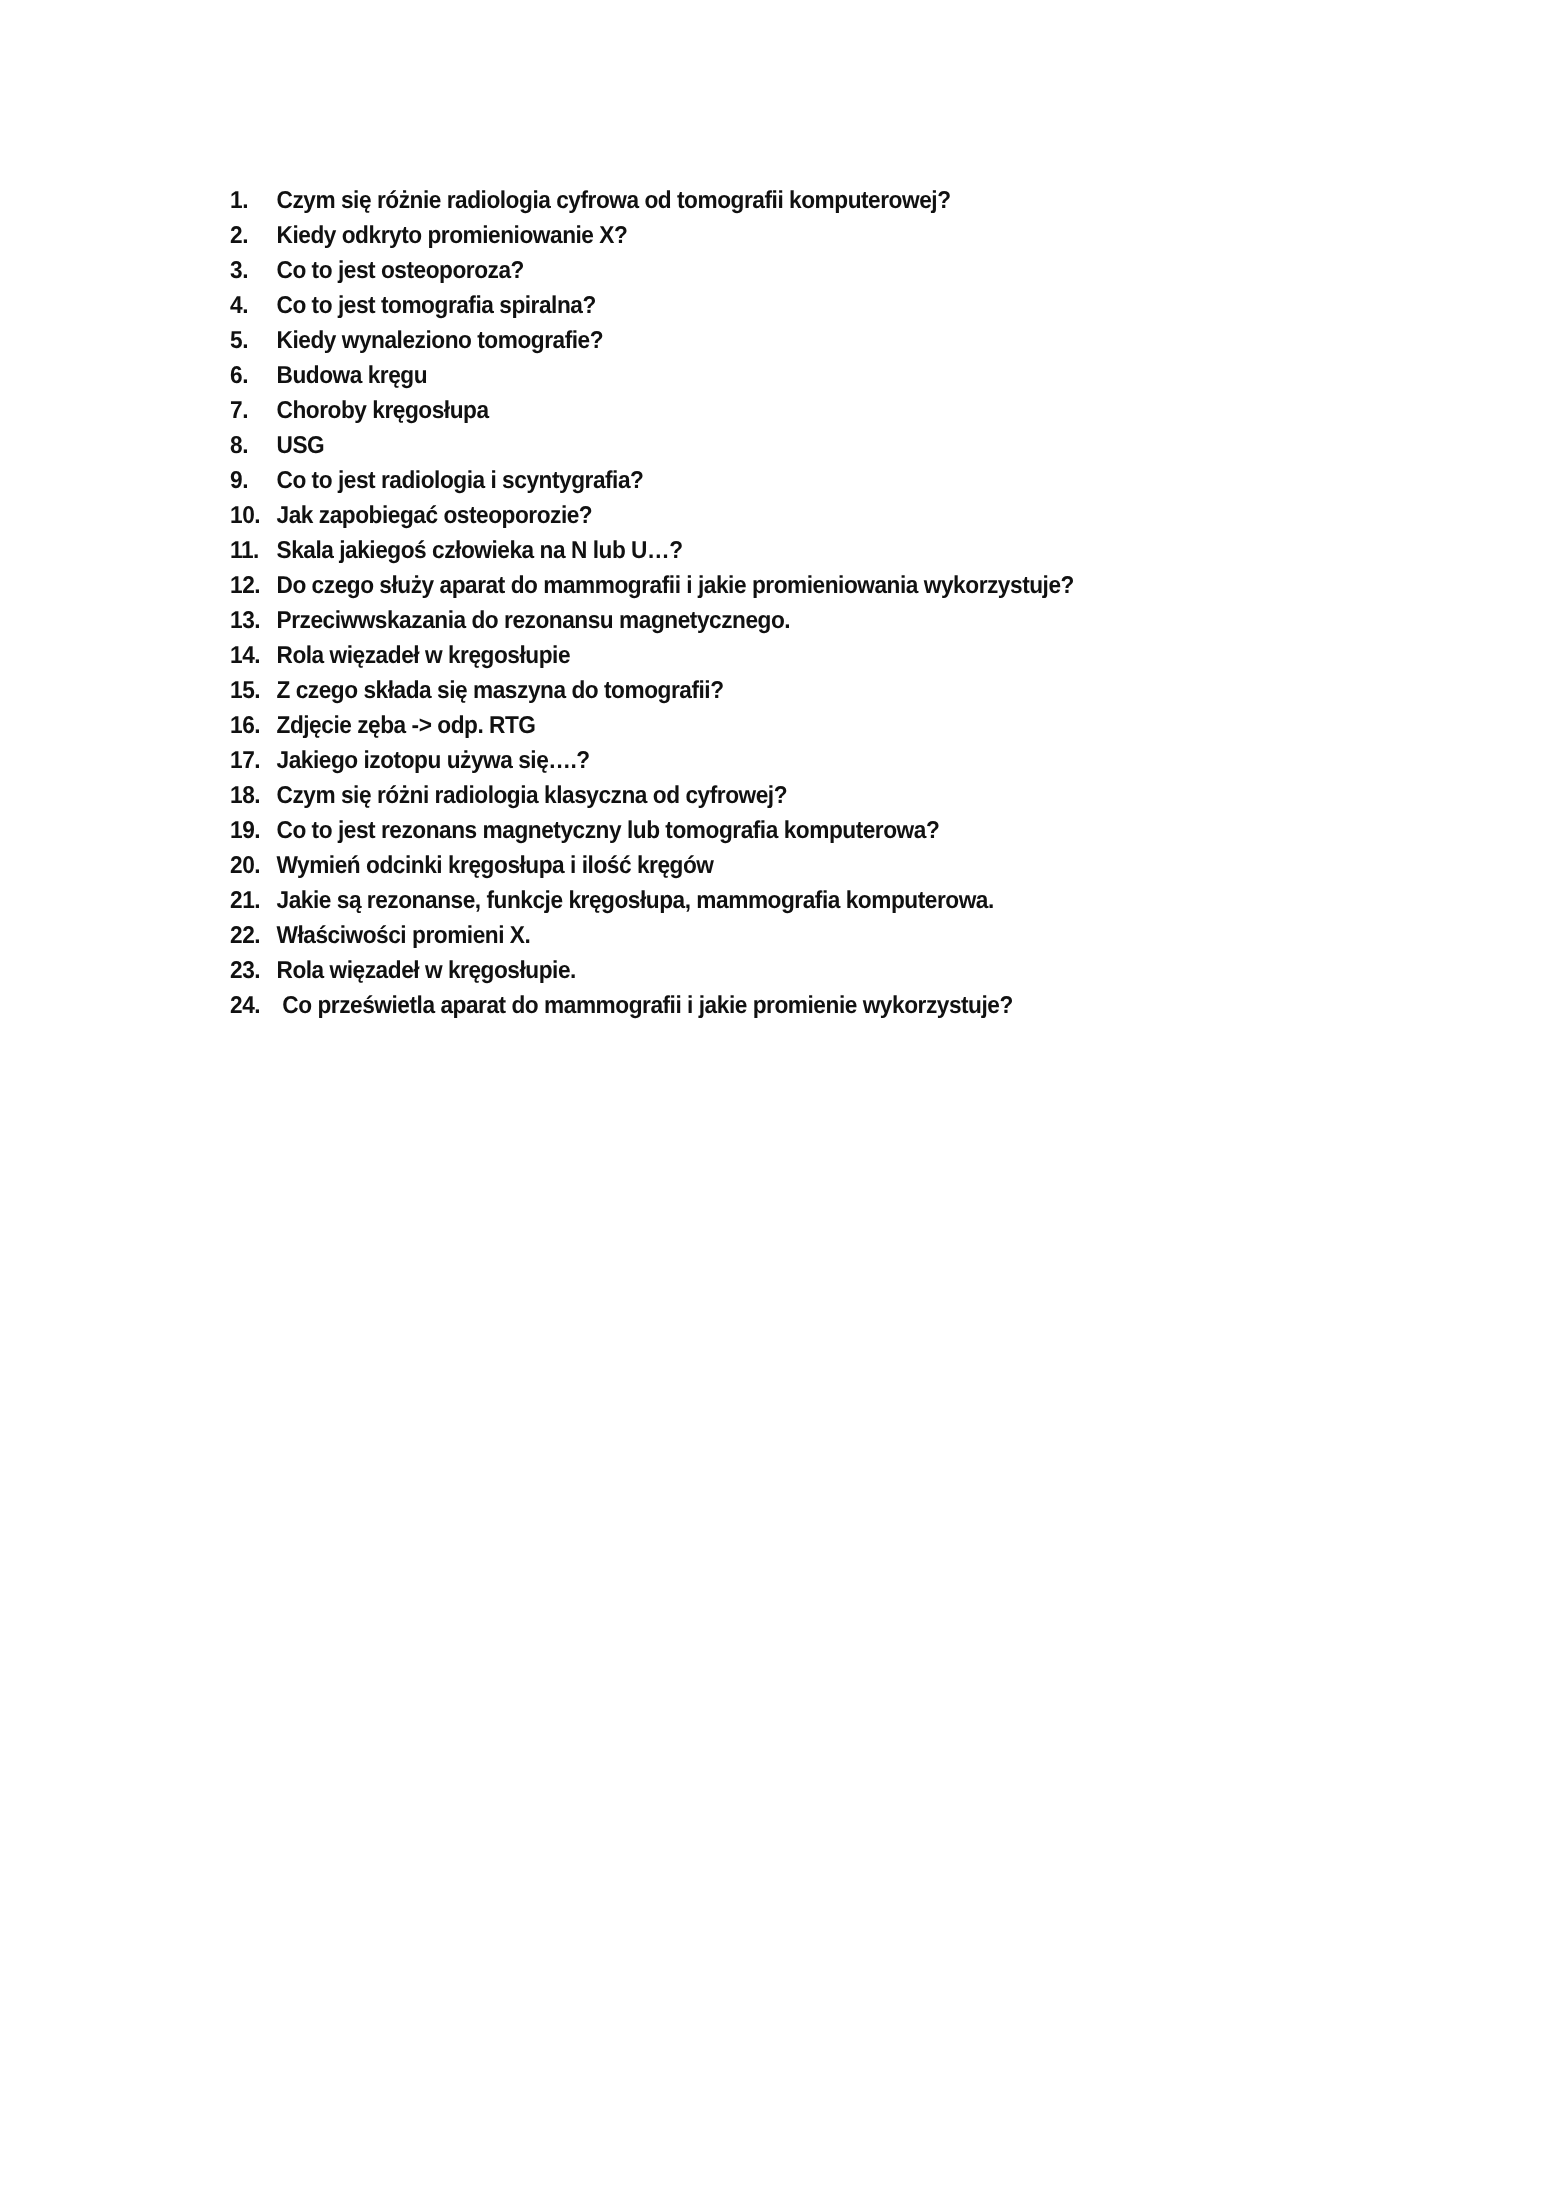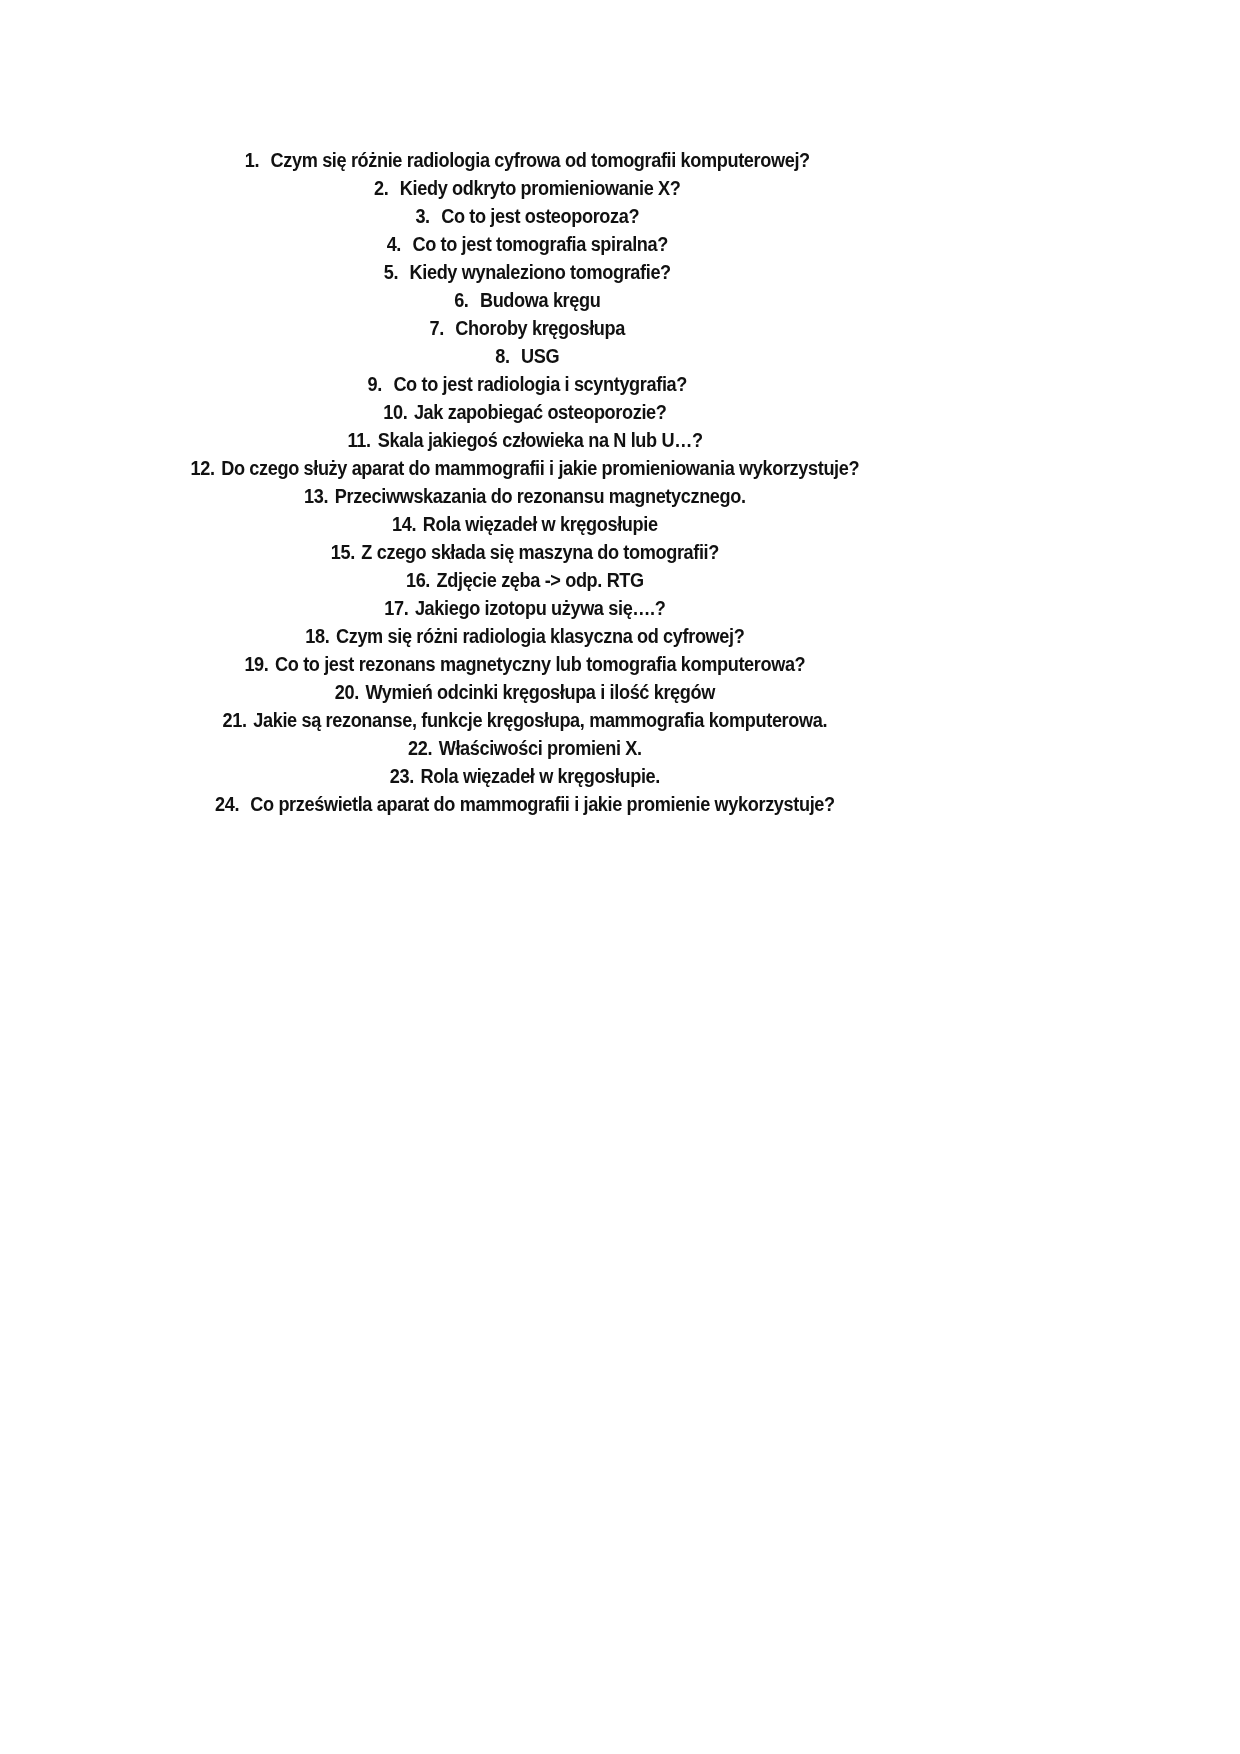--- a/index.html
+++ b/index.html
@@ -1,18 +1,18 @@
 <!DOCTYPE html>
 <html><head>
   <meta charset="utf-8">
   <style>
     html, body { margin: 0; padding: 0; background: #ffffff; }
     body { width: 1240px; height: 1754px; position: relative; overflow: hidden; }
     .page { position: absolute; left: 0; top: 0; width: 1240px; height: 1754px; background: #ffffff; }
-    .qlist { position: absolute; left: 184px; top: 146px; margin: 0; padding: 0; list-style: none; text-align: center; }
+    .qlist { position: absolute; left: 184px; top: 146px; margin: 0; padding: 0; list-style: none; }
     .qitem {
       height: 28px; line-height: 28px; white-space: nowrap;
       font-family: "Liberation Sans", sans-serif; font-size: 19.5px; color: #111111;
       letter-spacing: -0.4px; transform: scaleX(0.93); transform-origin: left center;
       font-weight: 600;
     }
     .qnum { display: inline-block; width: 40px; }
     .qtext { display: inline; }
   </style>
 </head>

